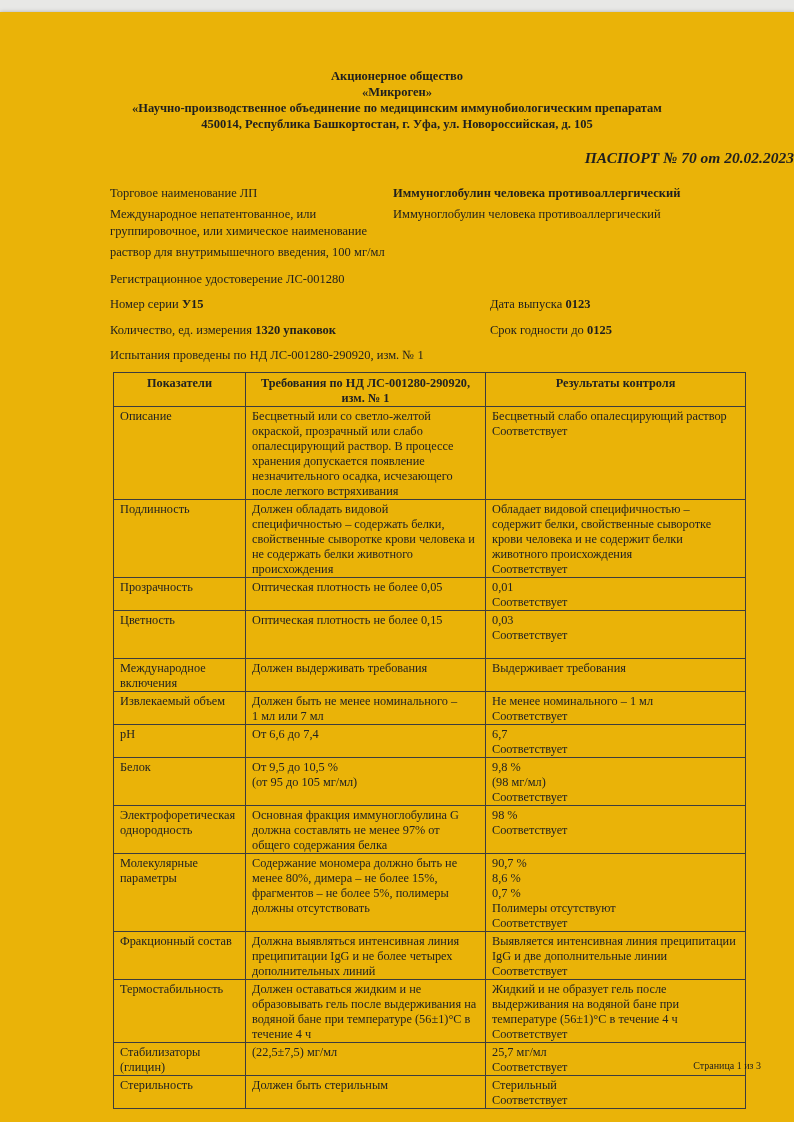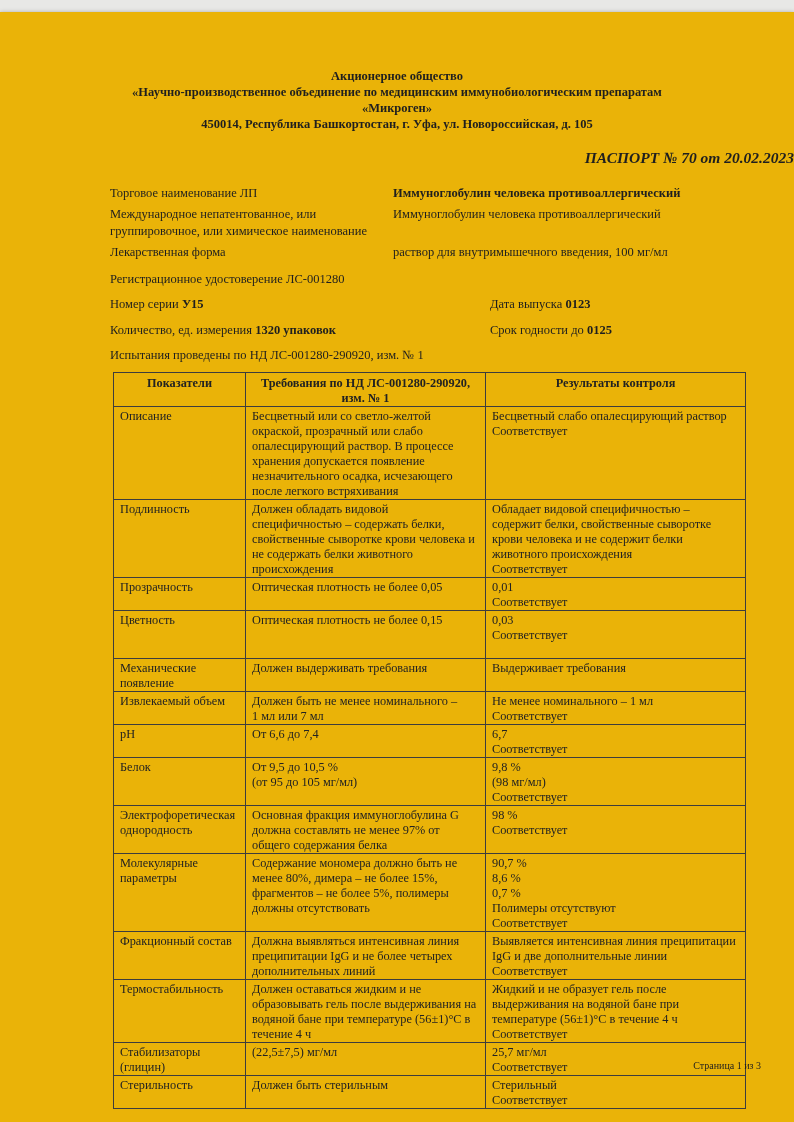--- a/index.html
+++ b/index.html
@@ -67,38 +67,37 @@
     font-size:10px;
   }
 </style>
 </head>
 <body>
 
 <div class="page">
 
   <div class="org-header">
     <div>Акционерное общество</div>
+    <div>«Микроген»</div>
     <div>«Научно-производственное объединение по медицинским иммунобиологическим препаратам</div>
-    <div>«Микроген»</div>
     <div>450014, Республика Башкортостан, г. Уфа, ул. Новороссийская, д. 105</div>
   </div>
 
   <div class="doc-title">ПАСПОРТ № 70 от 20.02.2023</div>
 
   <div class="fields">
     <div class="frow">
       <div class="f-label">Торговое наименование ЛП</div>
       <div class="f-value bold">Иммуноглобулин человека противоаллергический</div>
     </div>
     <div class="frow">
       <div class="f-label">Международное непатентованное, или группировочное, или химическое наименование</div>
       <div class="f-value">Иммуноглобулин человека противоаллергический</div>
     </div>
     <div class="frow">
-      <div class="f-label">Лекарственная форма</div>
       <div class="f-value">раствор для внутримышечного введения, 100 мг/мл</div>
     </div>
 
     <div class="frow single gap-top row-sp">
       <span>Регистрационное удостоверение</span>
       <span>ЛС-001280</span>
     </div>
 
     <div class="frow row-sp">
       <div class="pair-left">
@@ -158,21 +157,21 @@
         <td>0,01
 Соответствует</td>
       </tr>
       <tr class="tall-pad">
         <td>Цветность</td>
         <td>Оптическая плотность не более 0,15</td>
         <td>0,03
 Соответствует</td>
       </tr>
       <tr>
-        <td>Механические появление</td>
+        <td>Международное включения</td>
         <td>Должен выдерживать требования</td>
         <td>Выдерживает требования</td>
       </tr>
       <tr>
         <td>Извлекаемый объем</td>
         <td>Должен быть не менее номинального –
 1 мл или 7 мл</td>
         <td>Не менее номинального – 1 мл
 Соответствует</td>
       </tr>

